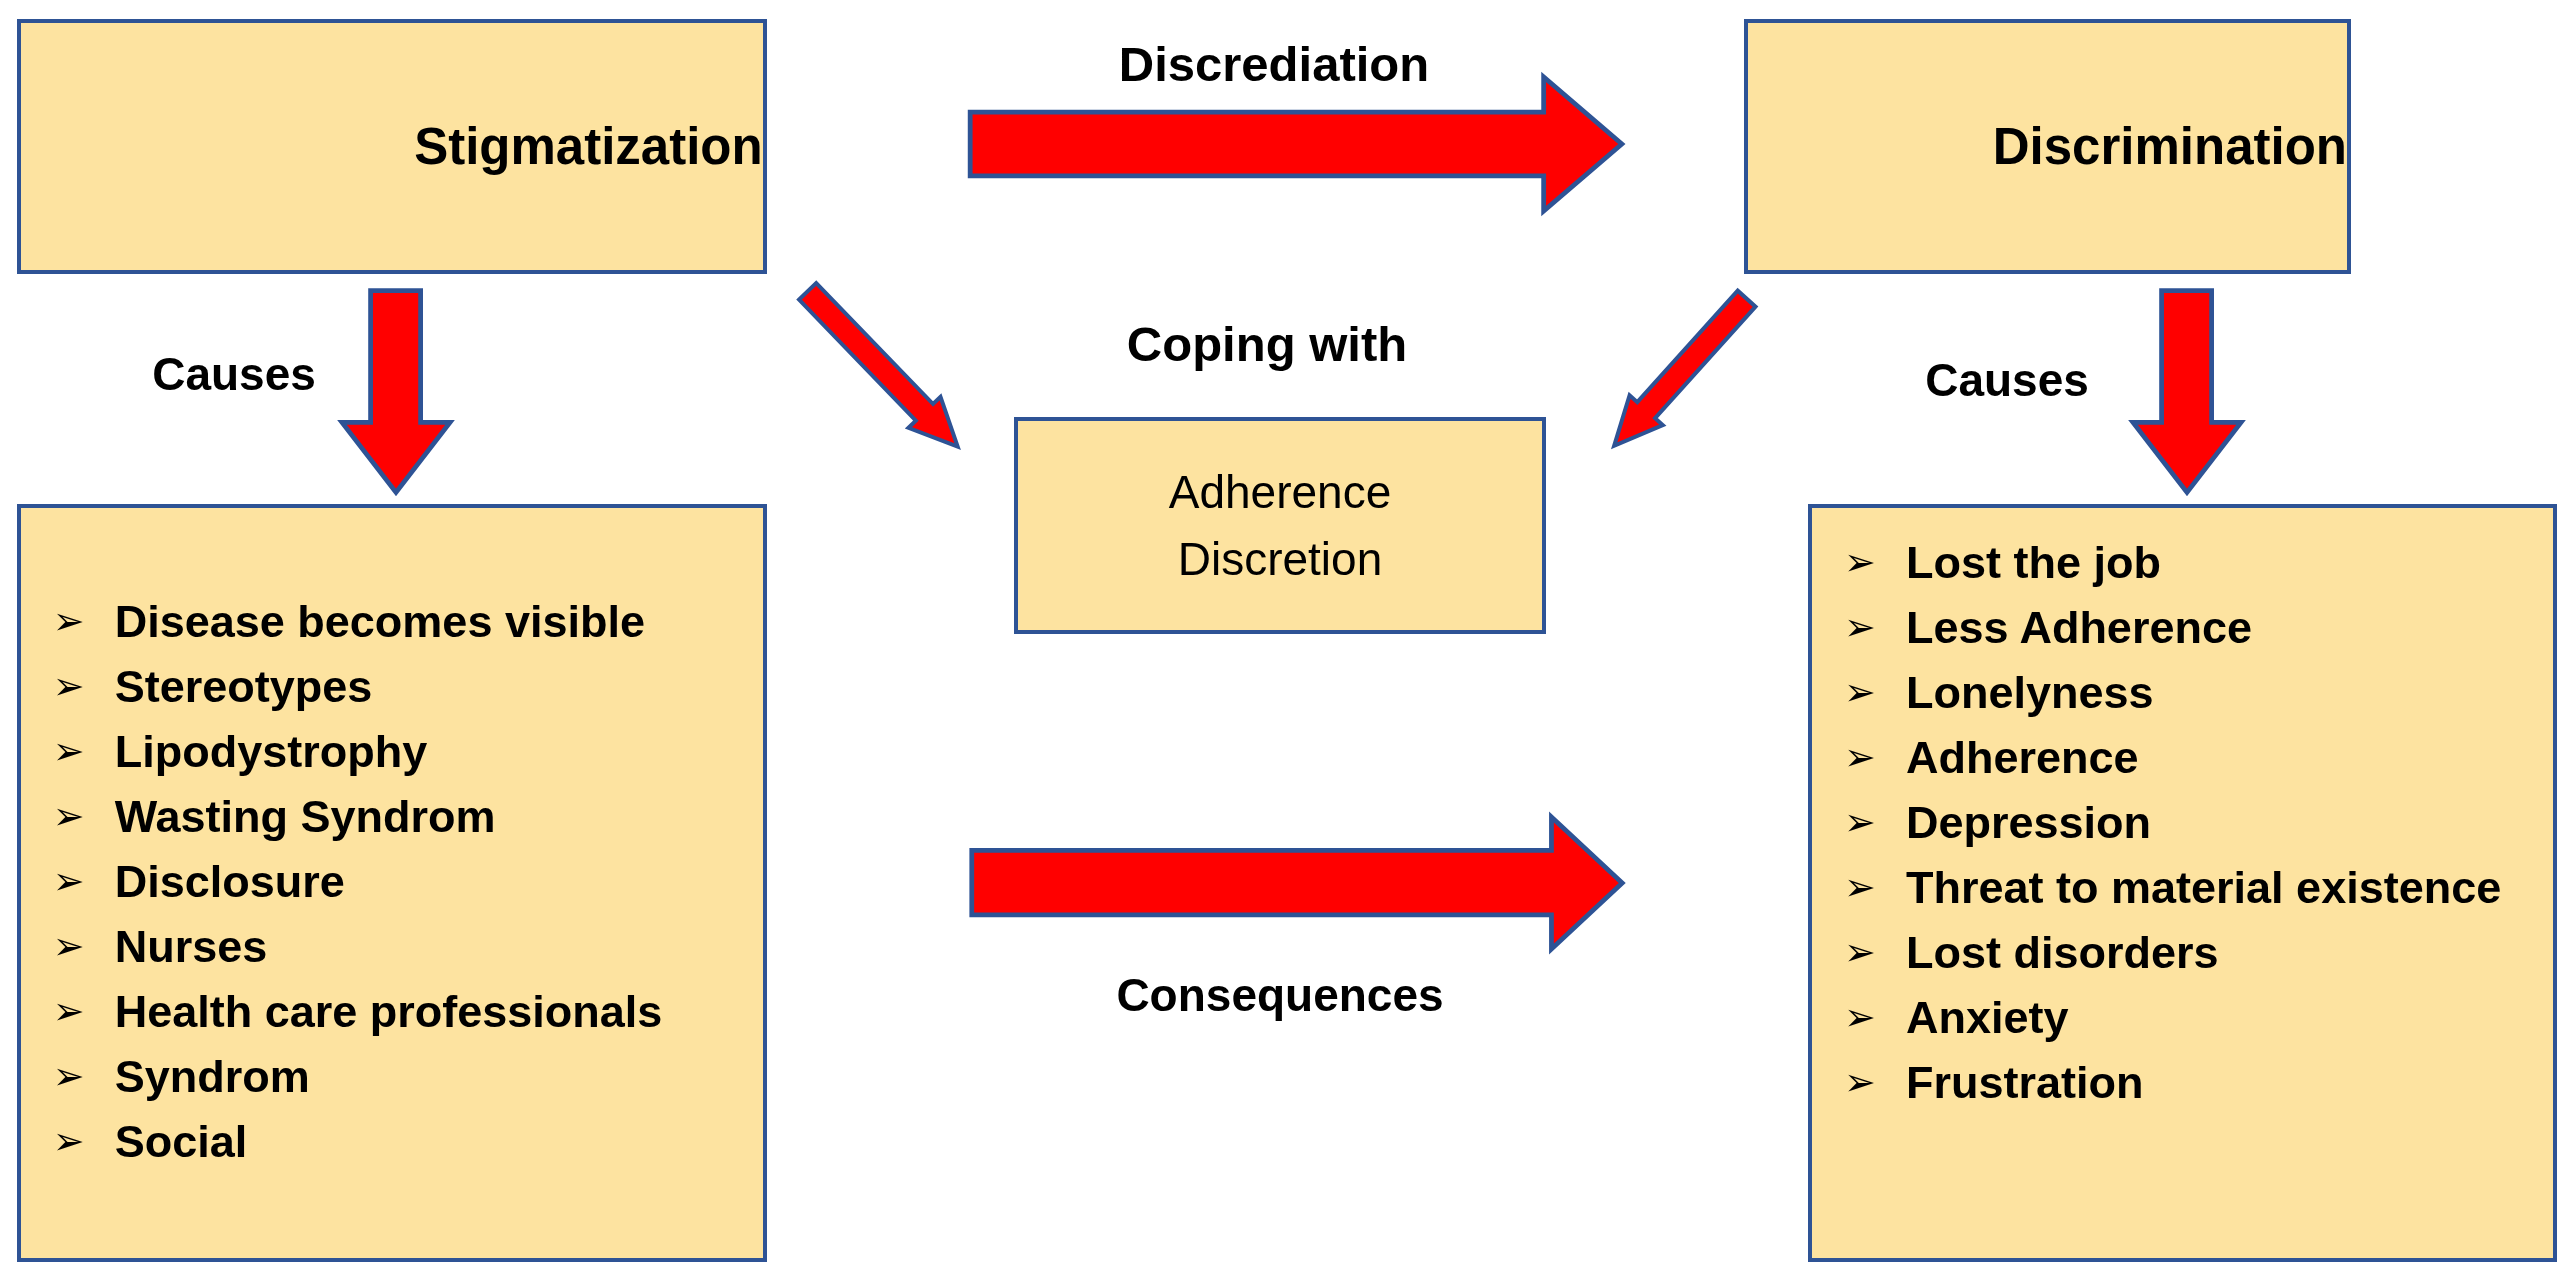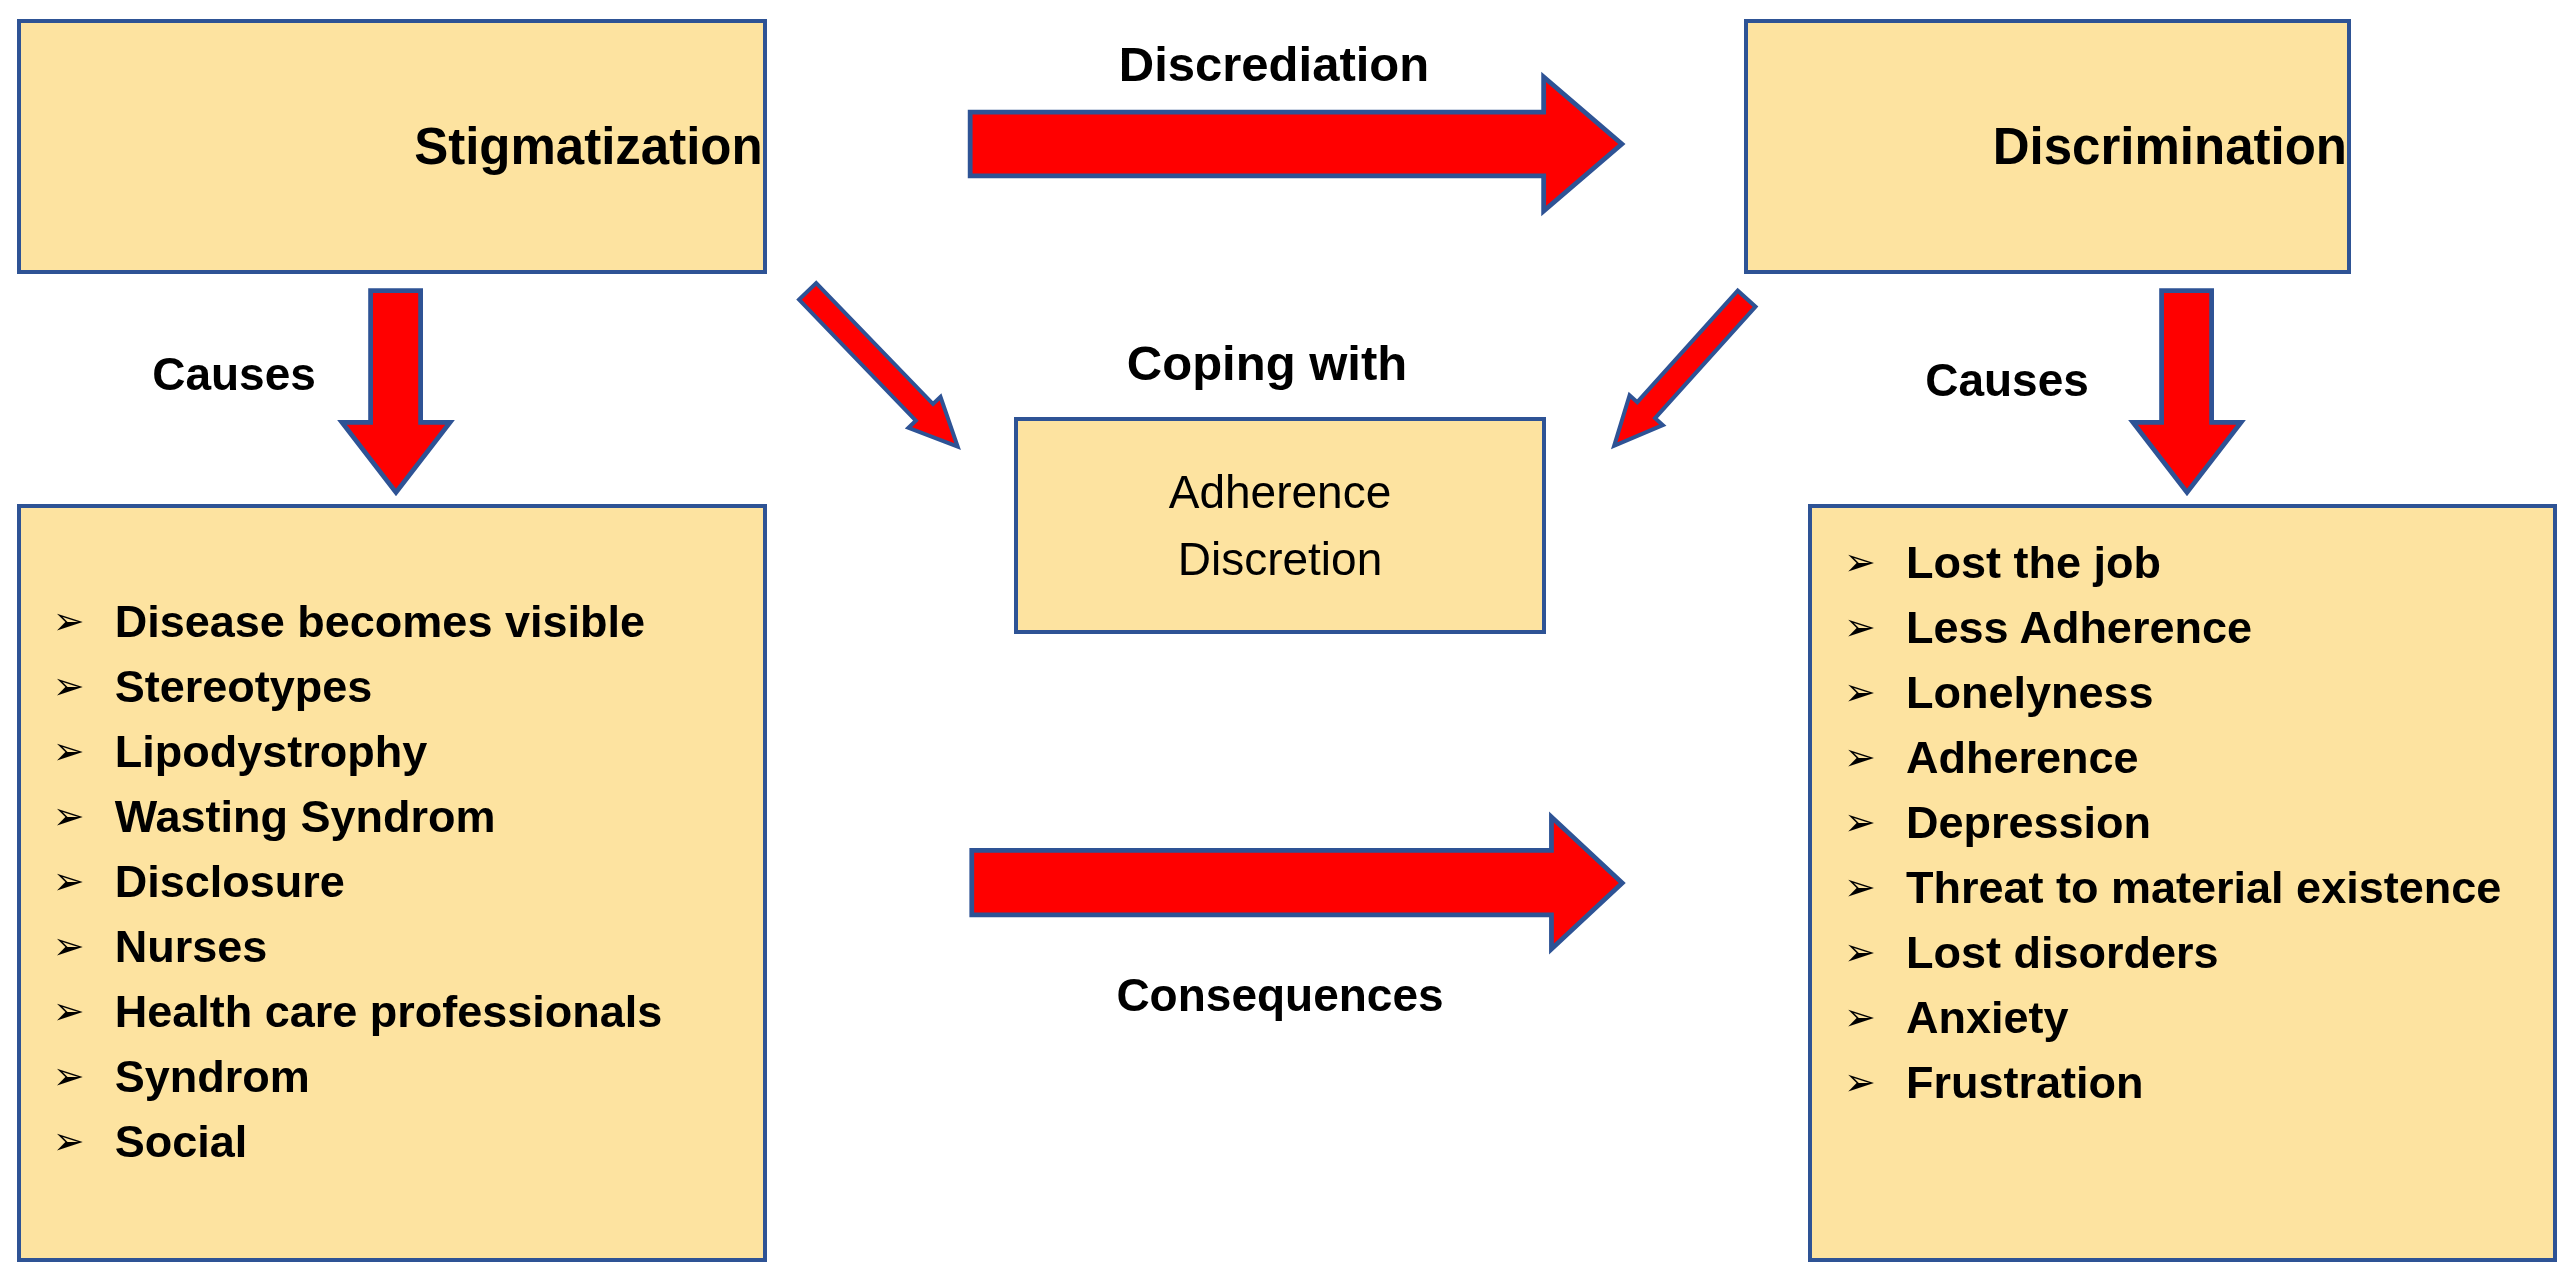--- a/index.html
+++ b/index.html
@@ -119,21 +119,21 @@
   </div>
 
   <div class="float-label lbl-58" style="left:2007px;top:380px;">Causes</div>
 
   <div class="arrow" style="left:2133px;top:290px;">
     <svg width="108" height="203" viewBox="0 0 136 254">
       <polygon points="36,0 99,0 99,166 136,166 68,254 0,166 36,166"></polygon>
     </svg>
   </div>
 
-  <div class="float-label lbl-62" style="left:1267px;top:363px;">Coping with</div>
+  <div class="float-label lbl-62" style="left:1267px;top:344px;">Coping with</div>
 
   <div class="arrow diag" style="left:808px;top:269px;transform:rotate(46deg);">
     <svg width="216" height="45" viewBox="0 0 271 56">
       <polygon points="0,13 211,13 211,0 271,28 211,56 211,43 0,43"></polygon>
     </svg>
   </div>
 
   <div class="arrow diag" style="left:1747px;top:277px;transform:rotate(132deg);">
     <svg width="198" height="45" viewBox="0 0 248 56">
       <polygon points="0,13 188,13 188,0 248,28 188,56 188,43 0,43"></polygon>

